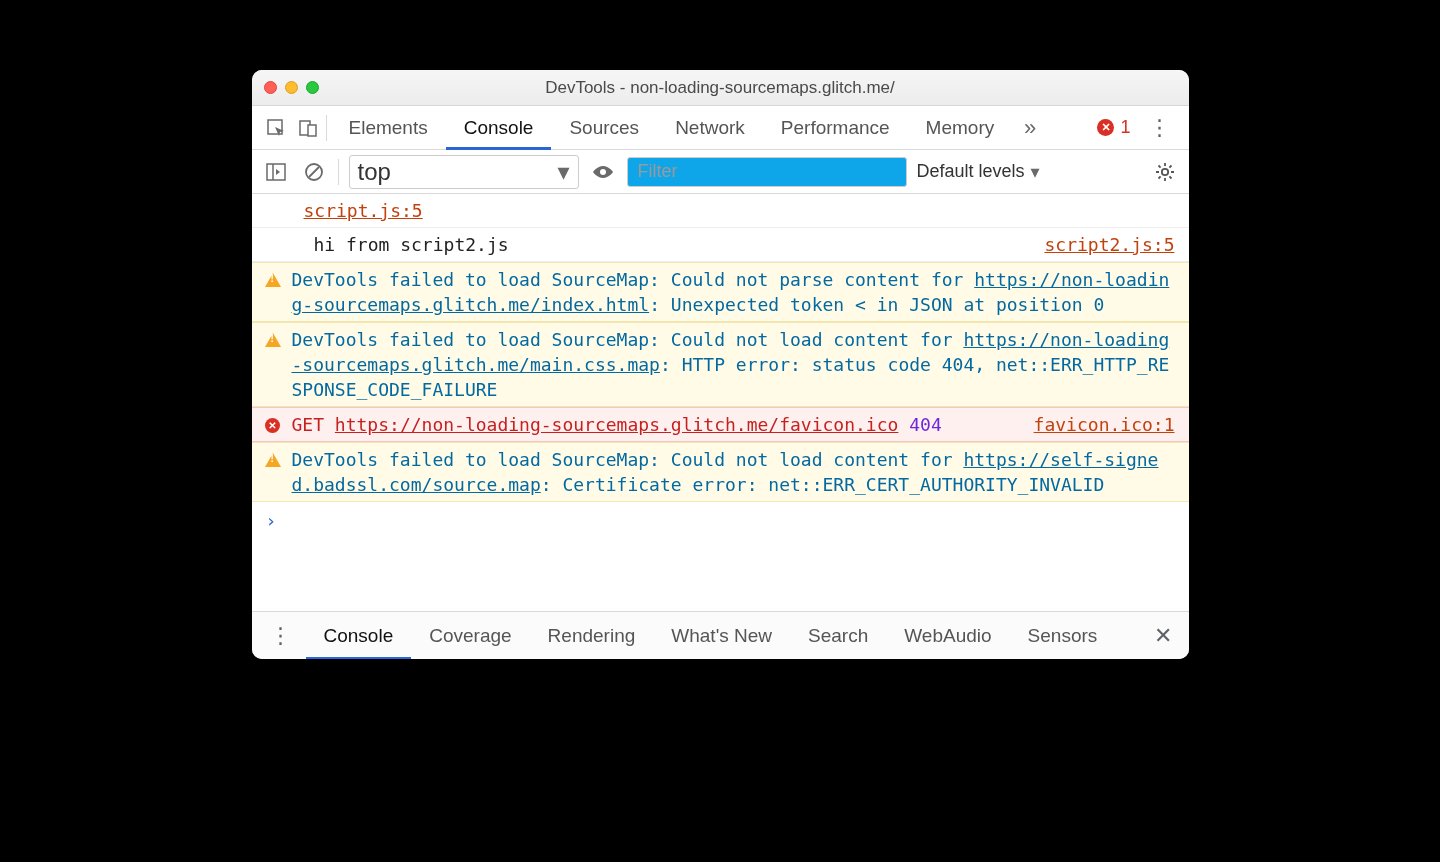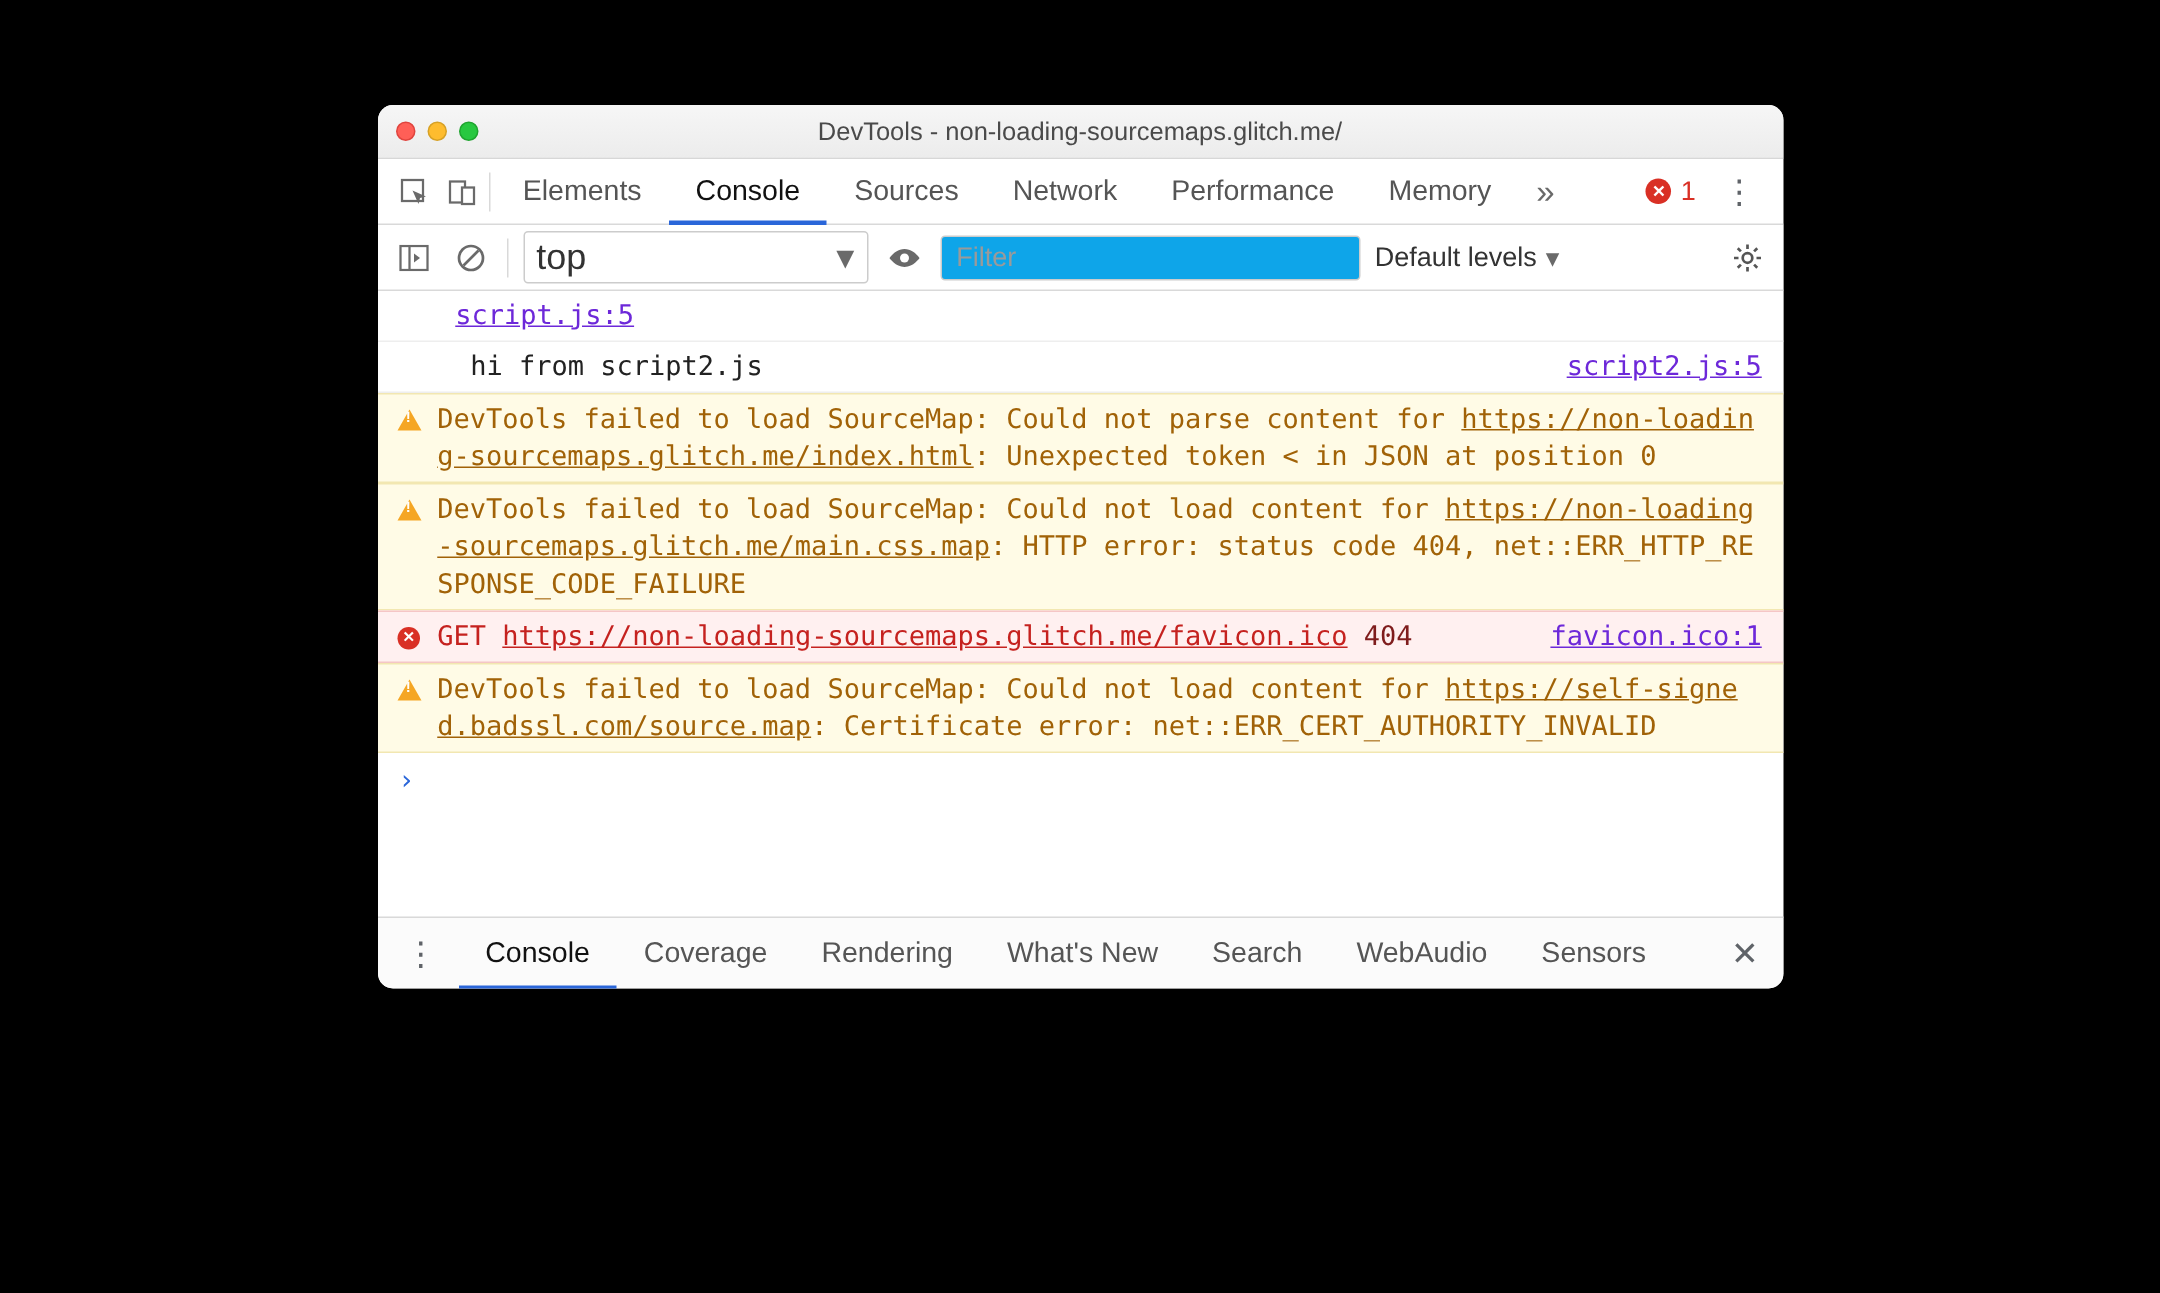--- a/index.html
+++ b/index.html
@@ -112,36 +112,36 @@
     line-height: 25px;
   }
   .msg {
     display:flex; align-items:flex-start;
     border-bottom:1px solid #eee;
     padding: 4px 14px 4px 10px;
     gap: 8px;
   }
   .msg .iconcol { width:22px; display:flex; justify-content:center; padding-top:2px;}
   .msg .body { flex:1; word-break:break-all;}
-  .msg .src { color:#6d28d9; text-decoration:underline; white-space:nowrap; padding-left:12px; cursor:pointer;}
+  .msg .src { color:#c2410c; text-decoration:underline; white-space:nowrap; padding-left:12px; cursor:pointer;}
   .msg.log { background:#fff; color:#222; }
   .msg.log .body { padding-left: 22px;}
-  .msg.warn { background:#fffbe6; color:#a16207; border-top:1px solid #f2e7b1; border-bottom:1px solid #f2e7b1;}
+  .msg.warn { background:#fffbe6; color:#0369a1; border-top:1px solid #f2e7b1; border-bottom:1px solid #f2e7b1;}
   .msg.err  { background:#fff0f0; color:#c5221f; border-top:1px solid #f5c6c6; border-bottom:1px solid #f5c6c6;}
   .warn-ico{
     width:0;height:0;border-left:8px solid transparent;border-right:8px solid transparent;
     border-bottom:14px solid #f5a623; position:relative; margin-top:4px;
   }
   .warn-ico::after{content:"!";position:absolute;left:-2px;top:1px;font:700 10px/1 sans-serif;color:#fff;}
   .err-ico{
     width:15px;height:15px;border-radius:50%;background:#d93025;color:#fff;
     display:flex;align-items:center;justify-content:center;font:700 10px/1 sans-serif;margin-top:4px;
   }
   .u { text-decoration: underline; cursor:pointer;}
-  .red { color:#7f1d1d;}
+  .red { color:#6d28d9;}
   .prompt {
     padding: 8px 14px;
     color:#2a66d9; font-family: ui-monospace, Menlo, monospace; font-size:18px;
   }
   .blank { height: 72px; }
   
   .drawer {
     border-top: 1px solid #d9d9d9;
     display:flex; align-items:center;
     height:48px; padding: 0 10px; gap: 6px;

